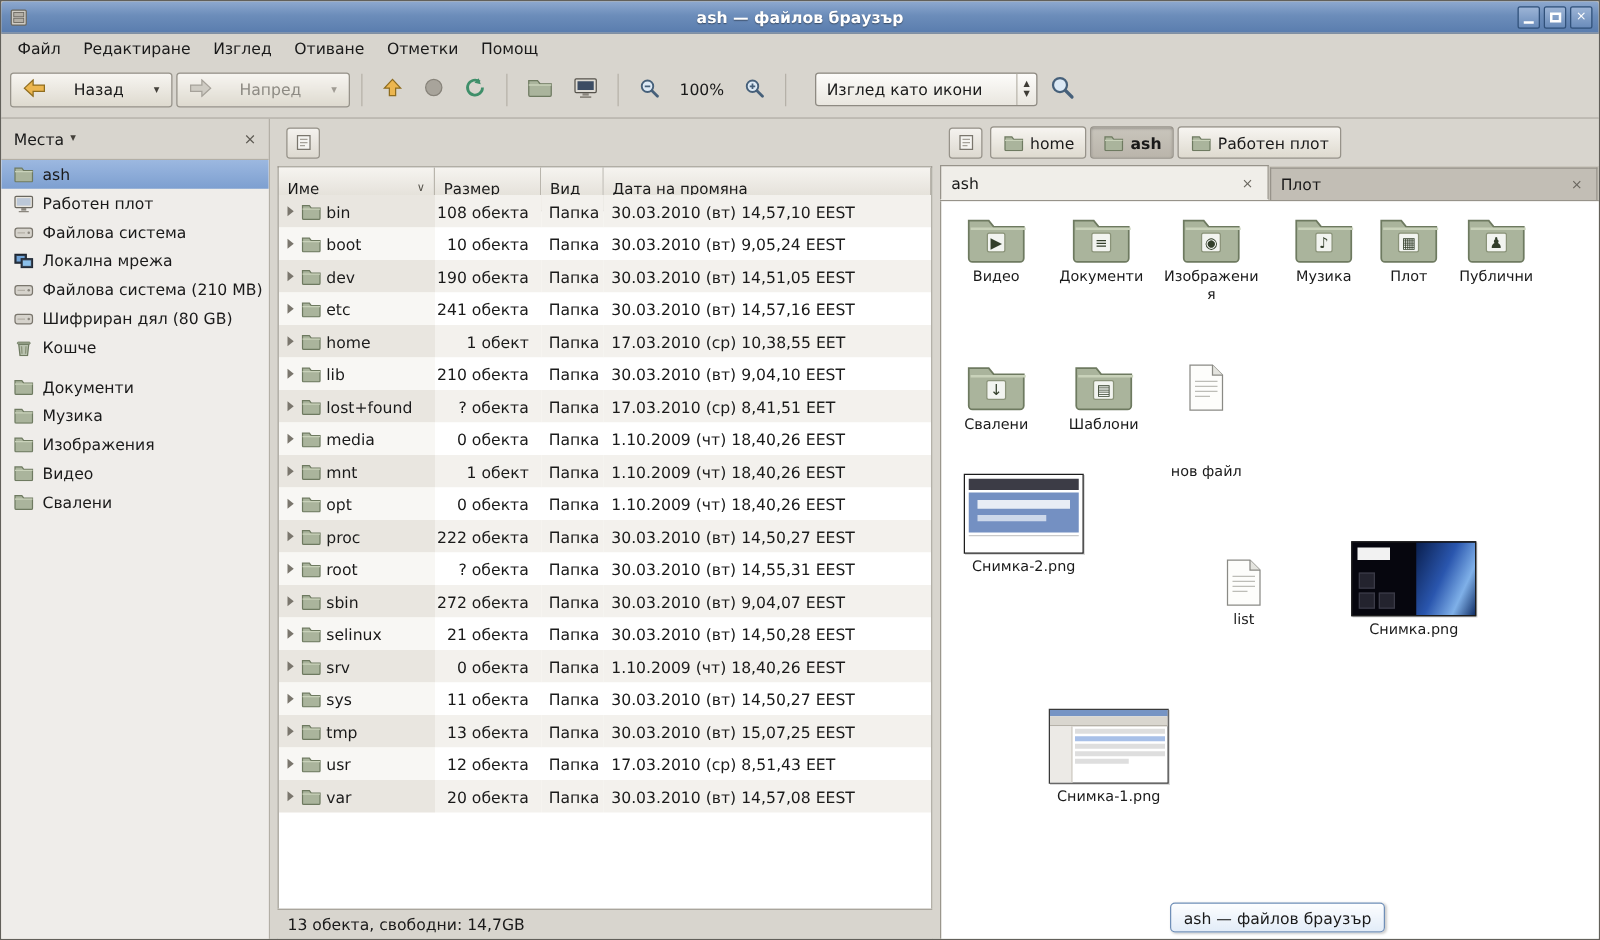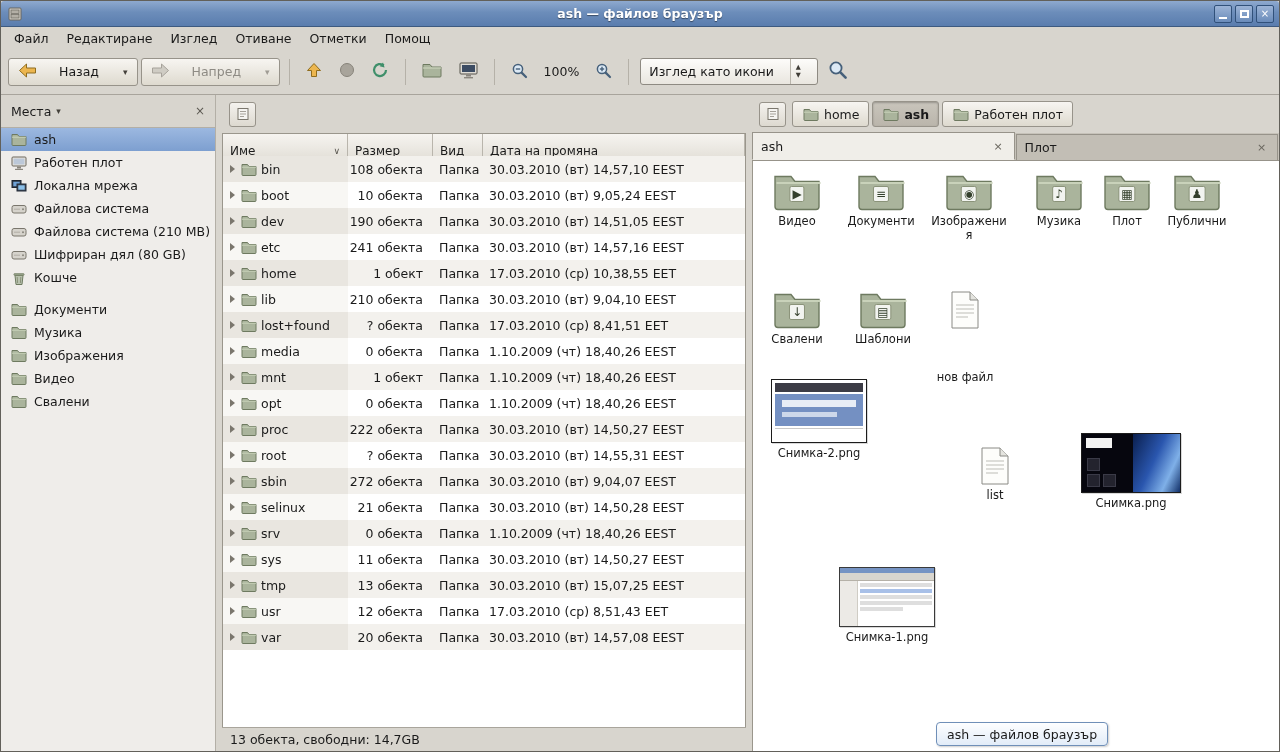--- a/index.html
+++ b/index.html
@@ -28,21 +28,21 @@
   .toolbar{height:46px;flex:0 0 46px;display:flex;align-items:center;background:#d8d5ce;
     border-bottom:1px solid #a8a49c;padding:0 7px;gap:3px}
   .tbtn{display:flex;align-items:center;gap:22px;padding:4px 6px;border-radius:3px;border:1px solid transparent}
   .tbtn.raised{border:1px solid #97938a;background:linear-gradient(#f7f5f1,#dedacf);padding:4px 9px}
   .tbtn.disabled{color:#8e8b84}
   .chev{font-size:9px;color:#44413b;margin-left:2px}
   .tbtn.disabled .chev{color:#a09c94}
   .tsep{width:1px;height:26px;background:#b5b1a8;margin:0 6px}
   .zoom{padding:0 6px}
   .combo{height:27px;min-width:178px;display:flex;align-items:center;border:1px solid #8e8a82;border-radius:3px;
-    background:linear-gradient(#fdfcfa,#e9e6df);padding:0 12px 0 8px;margin-left:2px}
+    background:linear-gradient(#fdfcfa,#e9e6df);padding:0 1px 0 8px;margin-left:14px}
   .combo .combo-label{flex:1}
   .combo-steppers{width:15px;height:100%;border-left:1px solid #b9b5ac;display:flex;flex-direction:column;
     align-items:center;justify-content:center;font-size:6.5px;line-height:1.1;color:#3f3c36}
 
   
   .content{flex:1;display:flex;min-height:0}
   .vsplit{width:6px;background:#d8d5ce}
 
   
   .sidebar{width:215px;flex:0 0 215px;display:flex;flex-direction:column;background:#d8d5ce;border-right:1px solid #b3afa6}
@@ -268,38 +268,38 @@
                 <rect x="1" y="1" width="14" height="9" rx="1" fill="#e8e5dd" stroke="#6a675f"></rect>
                 <rect x="2.5" y="2.5" width="11" height="6" fill="#bcc8d8"></rect>
                 <rect x="6" y="10.5" width="4" height="2" fill="#8a867e"></rect>
                 <rect x="4" y="12.8" width="8" height="1.2" fill="#8a867e"></rect>
               </svg>
             </span>
             <span class="plabel">Работен плот</span>
           </li>
           <li class="place">
             <span class="picon">
+              <svg width="16" height="12" viewBox="0 0 16 12">
+                <rect x="1" y="2.5" width="14" height="7.5" rx="2" fill="#d6d3cc" stroke="#7a766d"></rect>
+                <circle cx="12" cy="6.2" r="1" fill="#8a867e"></circle>
+                <line x1="3" y1="6.2" x2="9" y2="6.2" stroke="#b3afa6"></line>
+              </svg>
+            </span>
+            <span class="plabel">Файлова система</span>
+          </li>
+          <li class="place">
+            <span class="picon">
               <svg width="16" height="14" viewBox="0 0 16 14">
                 <rect x="1" y="1.5" width="9" height="7" fill="#2f3b4a" stroke="#1d2530"></rect>
                 <rect x="2.3" y="2.8" width="6.4" height="4.4" fill="#6fa3d8"></rect>
                 <rect x="6" y="5" width="9" height="7" fill="#3a4656" stroke="#222a36"></rect>
                 <rect x="7.3" y="6.3" width="6.4" height="4.4" fill="#8bc0ea"></rect>
               </svg>
             </span>
             <span class="plabel">Локална мрежа</span>
-          </li>
-          <li class="place">
-            <span class="picon">
-              <svg width="16" height="12" viewBox="0 0 16 12">
-                <rect x="1" y="2.5" width="14" height="7.5" rx="2" fill="#d6d3cc" stroke="#7a766d"></rect>
-                <circle cx="12" cy="6.2" r="1" fill="#8a867e"></circle>
-                <line x1="3" y1="6.2" x2="9" y2="6.2" stroke="#b3afa6"></line>
-              </svg>
-            </span>
-            <span class="plabel">Файлова система</span>
           </li>
           <li class="place">
             <span class="picon">
               <svg width="16" height="12" viewBox="0 0 16 12">
                 <rect x="1" y="2.5" width="14" height="7.5" rx="2" fill="#d6d3cc" stroke="#7a766d"></rect>
                 <circle cx="12" cy="6.2" r="1" fill="#8a867e"></circle>
                 <line x1="3" y1="6.2" x2="9" y2="6.2" stroke="#b3afa6"></line>
               </svg>
             </span>
             <span class="plabel">Файлова система (210 MB)</span>

